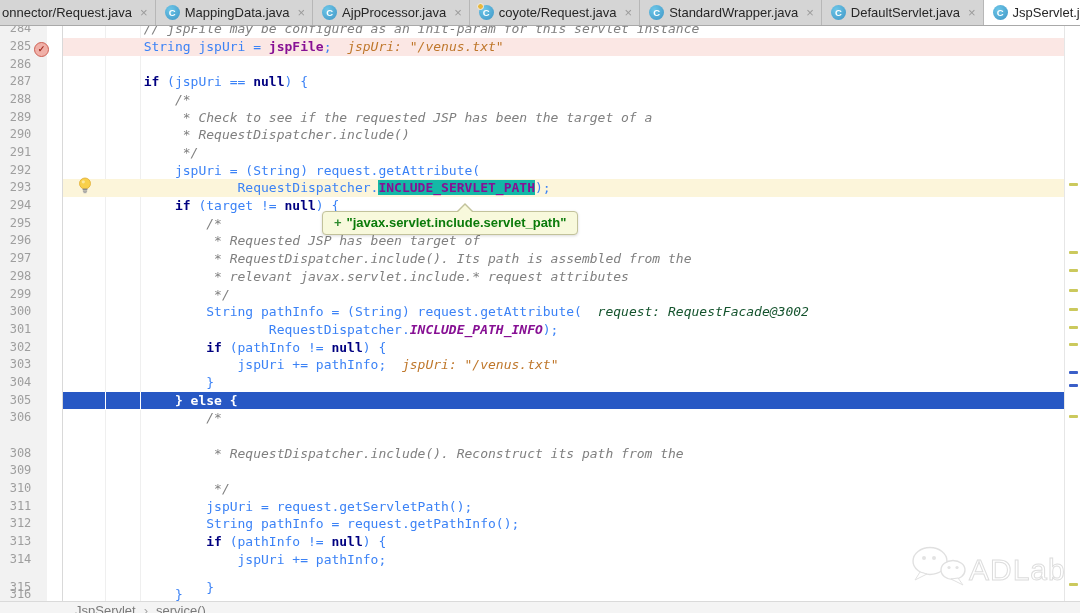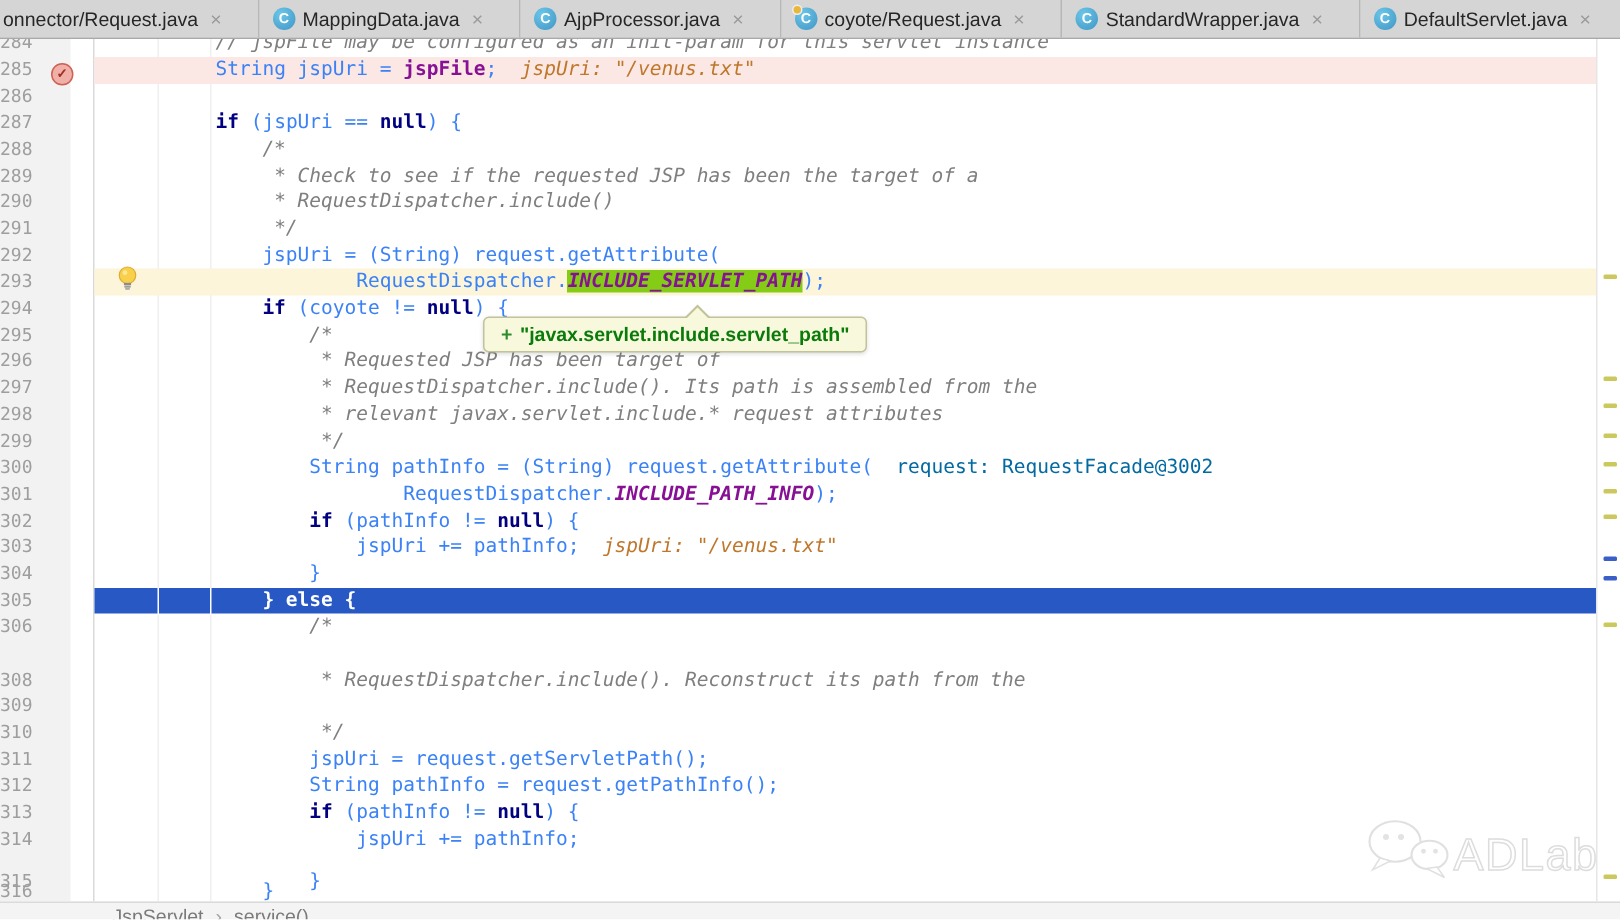--- a/index.html
+++ b/index.html
@@ -1,46 +1,46 @@
 <!DOCTYPE html>
 <html><head>
 <meta charset="utf-8">
 <style>
   html,body{margin:0;padding:0}
   body{width:1080px;height:613px;overflow:hidden;background:#fff;font-family:"Liberation Sans",sans-serif;position:relative}
 
   
   .tabbar{position:absolute;left:0;top:0;width:1080px;height:26px;background:#C9C9C9;display:flex;align-items:stretch;border-bottom:1px solid #A9A9A9;box-sizing:border-box}
-  .tab{display:flex;align-items:center;gap:5px;padding:0 24px 0 9px;background:#D5D5D5;border-right:1px solid #B7B7B7;font-size:13px;color:#262626;white-space:nowrap;cursor:default}
+  .tab{display:flex;align-items:center;gap:5px;padding:0 7px 0 9px;background:#D5D5D5;border-right:1px solid #B7B7B7;font-size:13px;color:#262626;white-space:nowrap;cursor:default}
   .tab.active{background:#FFFFFF}
   .tab.clipped{padding-left:2px}
   .cicon{position:relative;width:15px;height:15px;border-radius:50%;background:radial-gradient(circle at 35% 30%,#6CC6E8,#3F95C5);color:#fff;font-size:9.5px;font-weight:bold;display:flex;align-items:center;justify-content:center;flex:0 0 auto}
   .cicon.badged::after{content:"";position:absolute;left:-2px;top:-2px;width:5px;height:5px;border-radius:50%;background:#E8B73C;border:1px solid #EFEFEF}
   .tclose{color:#9A9A9A;font-size:13px;margin-left:3px}
 
   
   .editor{position:absolute;left:0;top:26px;width:1080px;height:575px;overflow:hidden;background:#fff}
   .gutter-num{position:absolute;left:0;top:0;bottom:0;width:47px;background:#F2F2F2;z-index:0}
   .gutter-sep{position:absolute;left:62px;top:0;bottom:0;width:1px;background:#D9D9D9;z-index:1}
   .iguide{position:absolute;top:0;bottom:0;width:1px;background:#EFEFEF;z-index:1}
   .row{position:absolute;left:0;width:1064px;height:17.68px;z-index:2}
   .rowbg{position:absolute;left:63px;right:0;top:0;bottom:0}
   .bg-bp{background:#FBE7E4}
   .bg-bulb{background:#FCF5DA}
   .bg-sel{background:#2758C4}
-  .ln{position:absolute;left:0;top:0;width:41px;text-align:left;font-family:"DejaVu Sans Mono",monospace;font-size:12px;line-height:17.68px;color:#9E9E9E}
+  .ln{position:absolute;left:0;top:0;width:41px;text-align:center;font-family:"DejaVu Sans Mono",monospace;font-size:12px;line-height:17.68px;color:#9E9E9E}
   .codeline{position:absolute;left:81px;top:0;margin:0;font-family:"DejaVu Sans Mono",monospace;font-size:13px;line-height:17.68px;white-space:pre}
   .s-p{color:#3b82f6}
   .s-k{color:#000080;font-weight:bold}
   .s-f{color:#871094;font-weight:bold}
   .s-c{color:#7F7F7F;font-style:italic}
   .s-n{color:#871094;font-weight:bold;font-style:italic}
-  .s-nh{color:#871094;font-weight:bold;font-style:italic;background:#84cc16}
+  .s-nh{color:#871094;font-weight:bold;background:#14b8a6}
   .s-dO{color:#BF772B;font-style:italic}
-  .s-dG{color:#0369a1;}
+  .s-dG{color:#14532d;font-style:italic}
   .s-w{color:#FFFFFF;font-weight:bold}
   .white-guide{position:absolute;width:1px;height:17.68px;top:366px;background:#fff;z-index:3}
 
   
   .bp-icon{position:absolute;left:34px;top:16px;width:13px;height:13px;border-radius:50%;background:#F0B0A8;border:1px solid #CE6054;color:#A22F26;font-size:9px;font-weight:bold;line-height:13px;text-align:center;z-index:6}
   .bulb{position:absolute;left:78px;top:151px;width:14px;height:17px;z-index:6}
 
   
   .tooltip{position:absolute;left:322px;top:185px;background:#F8F9DC;border:1px solid #C2C29B;border-radius:4px;padding:3px 11px 4px;font-size:13px;white-space:nowrap;z-index:10;box-shadow:0 1px 3px rgba(0,0,0,.15)}
   .tooltip::before{content:"";position:absolute;left:133px;top:-9px;border:9px solid transparent;border-top:0;border-bottom:9px solid #C2C29B}
@@ -145,21 +145,21 @@
       <div class="ln">292</div>
       <pre class="codeline"><span>            </span><span class="s-p">jspUri = (String) request.getAttribute(</span></pre>
     </div>
     <div class="row" style="top: 153.44px;">
       <div class="rowbg bg-bulb"></div>
       <div class="ln">293</div>
       <pre class="codeline"><span>                    </span><span class="s-p">RequestDispatcher.</span><span class="s-nh">INCLUDE_SERVLET_PATH</span><span class="s-p">);</span></pre>
     </div>
     <div class="row" style="top: 171.12px;">
       <div class="ln">294</div>
-      <pre class="codeline"><span>            </span><span class="s-k">if</span><span class="s-p"> (coyote != </span><span class="s-k">null</span><span class="s-p">) {</span></pre>
+      <pre class="codeline"><span>            </span><span class="s-k">if</span><span class="s-p"> (target != </span><span class="s-k">null</span><span class="s-p">) {</span></pre>
     </div>
     <div class="row" style="top: 188.8px;">
       <div class="ln">295</div>
       <pre class="codeline"><span>                </span><span class="s-c">/*</span></pre>
     </div>
     <div class="row" style="top: 206.48px;">
       <div class="ln">296</div>
       <pre class="codeline"><span>                 </span><span class="s-c">* Requested JSP has been target of</span></pre>
     </div>
     <div class="row" style="top: 224.16px;">

